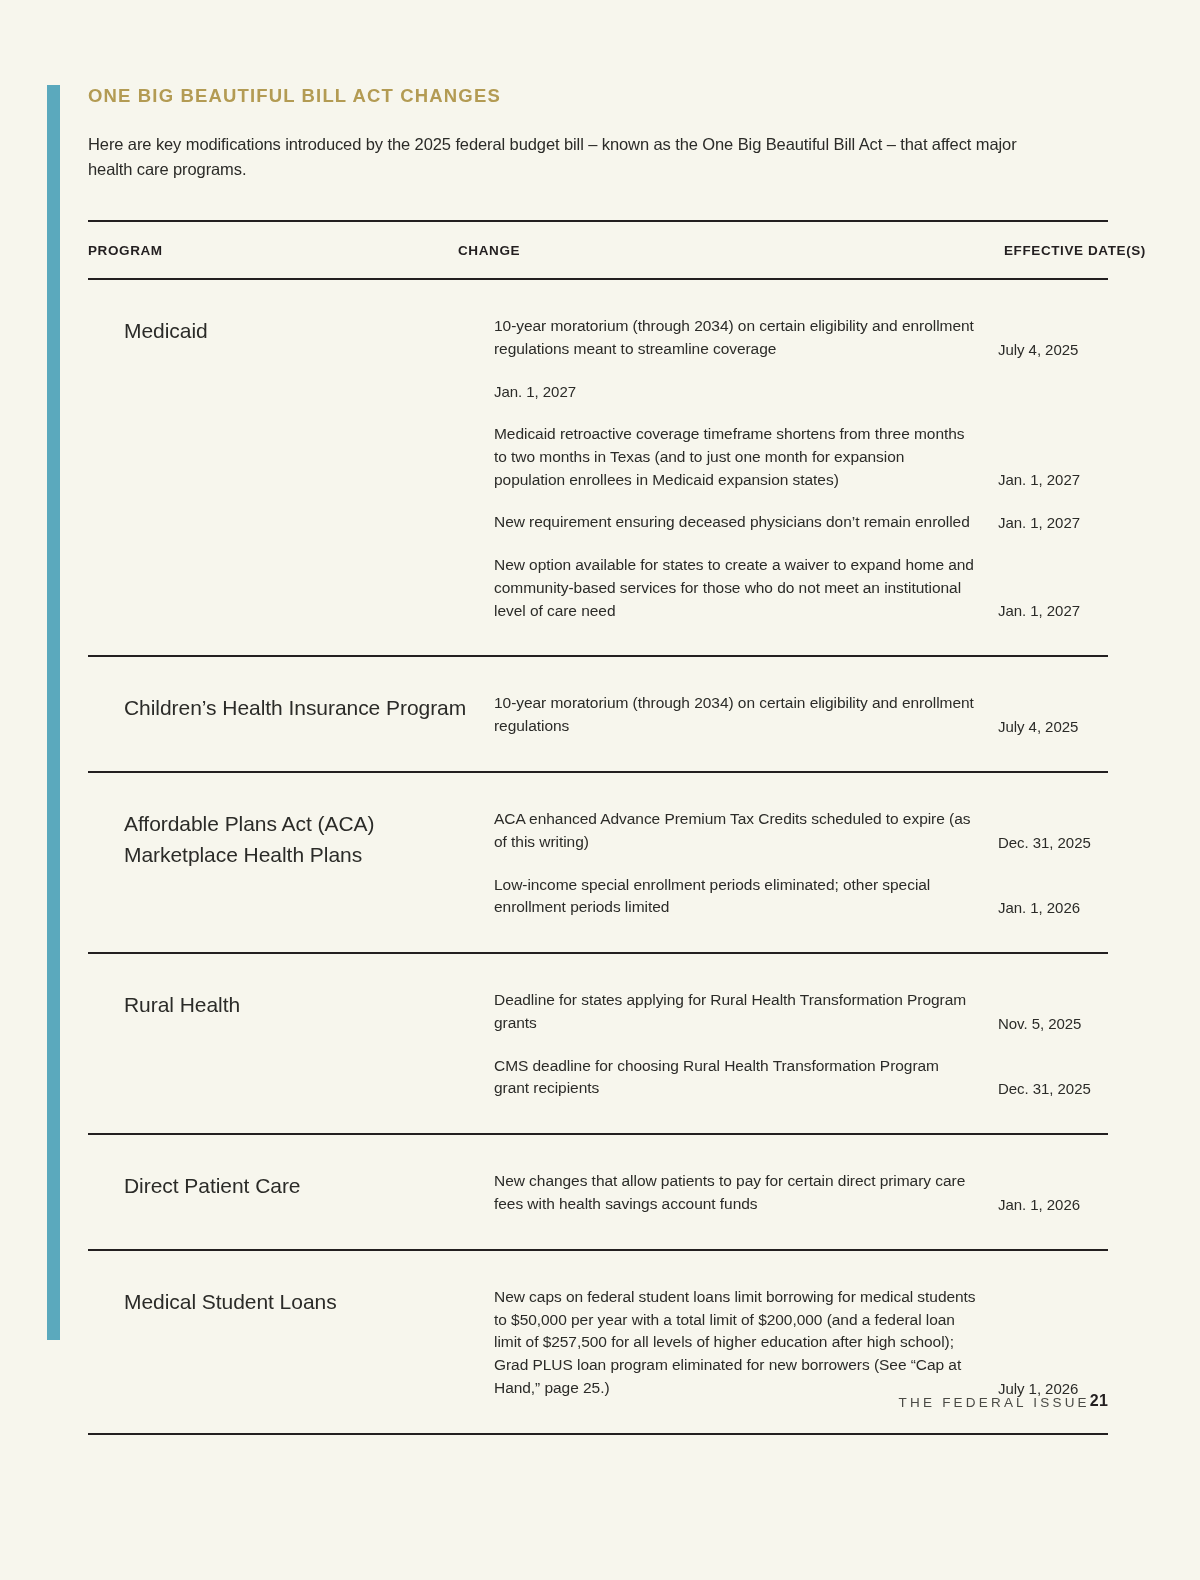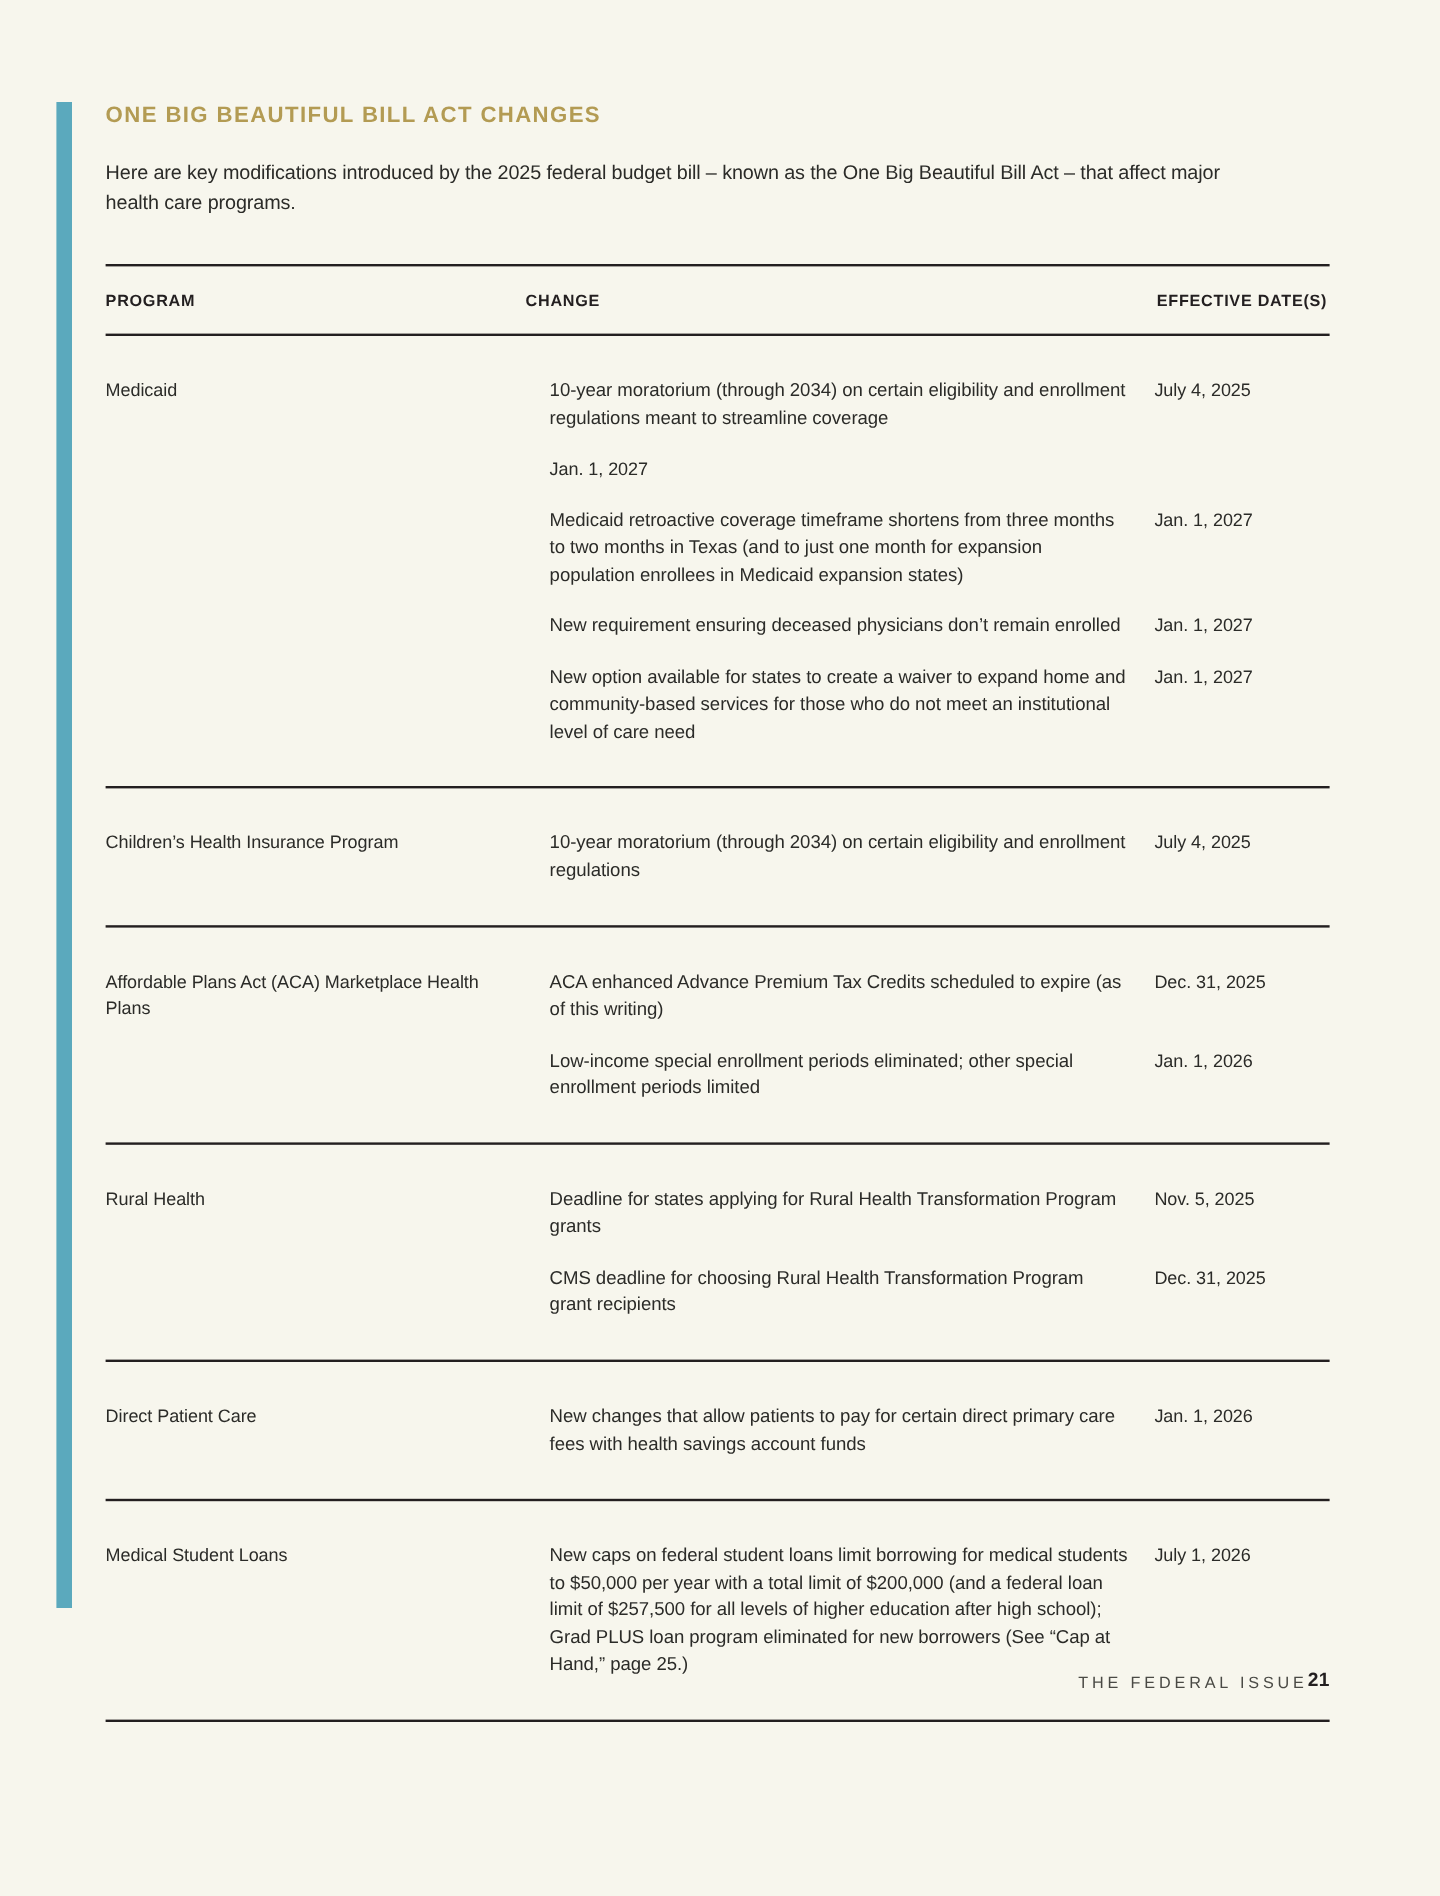--- a/index.html
+++ b/index.html
@@ -67,20 +67,21 @@
     margin-top: 38px;
     width: 1020px;
     border-top: 2px solid #231f20;
   }
 
   .thead {
     display: flex;
     border-bottom: 2px solid #231f20;
     padding-top: 21px;
     padding-bottom: 20px;
+    gap: 20px;
   }
   .th {
     font-size: 13.5px;
     font-weight: bold;
     letter-spacing: 0.6px;
     color: #231f20;
     text-transform: uppercase;
   }
 
   .col-program  { width: 350px; flex: 0 0 350px; }
@@ -89,36 +90,38 @@
 
   .group {
     display: flex;
     border-bottom: 2px solid #231f20;
     padding-top: 25px;
     padding-bottom: 23px;
   }
   .group:last-child { border-bottom: 2px solid #231f20; }
 
   .program-name {
-    font-size: 15px;
+    font-size: 21px;
     line-height: 1.48;
     color: #2b2b28;
     padding-top: 10px;
     padding-right: 20px;
     letter-spacing: -0.05px;
+    margin-left: 36px;
   }
 
   .changes {
     display: flex;
     flex-direction: column;
   }
   .change-row {
     display: flex;
     padding-top: 10px;
     padding-bottom: 10px;
+    align-items: flex-end;
   }
   .change-text {
     width: 504px;
     flex: 0 0 504px;
     font-size: 15.5px;
     line-height: 1.47;
     color: #2b2b28;
     padding-right: 20px;
     box-sizing: border-box;
     letter-spacing: -0.05px;

